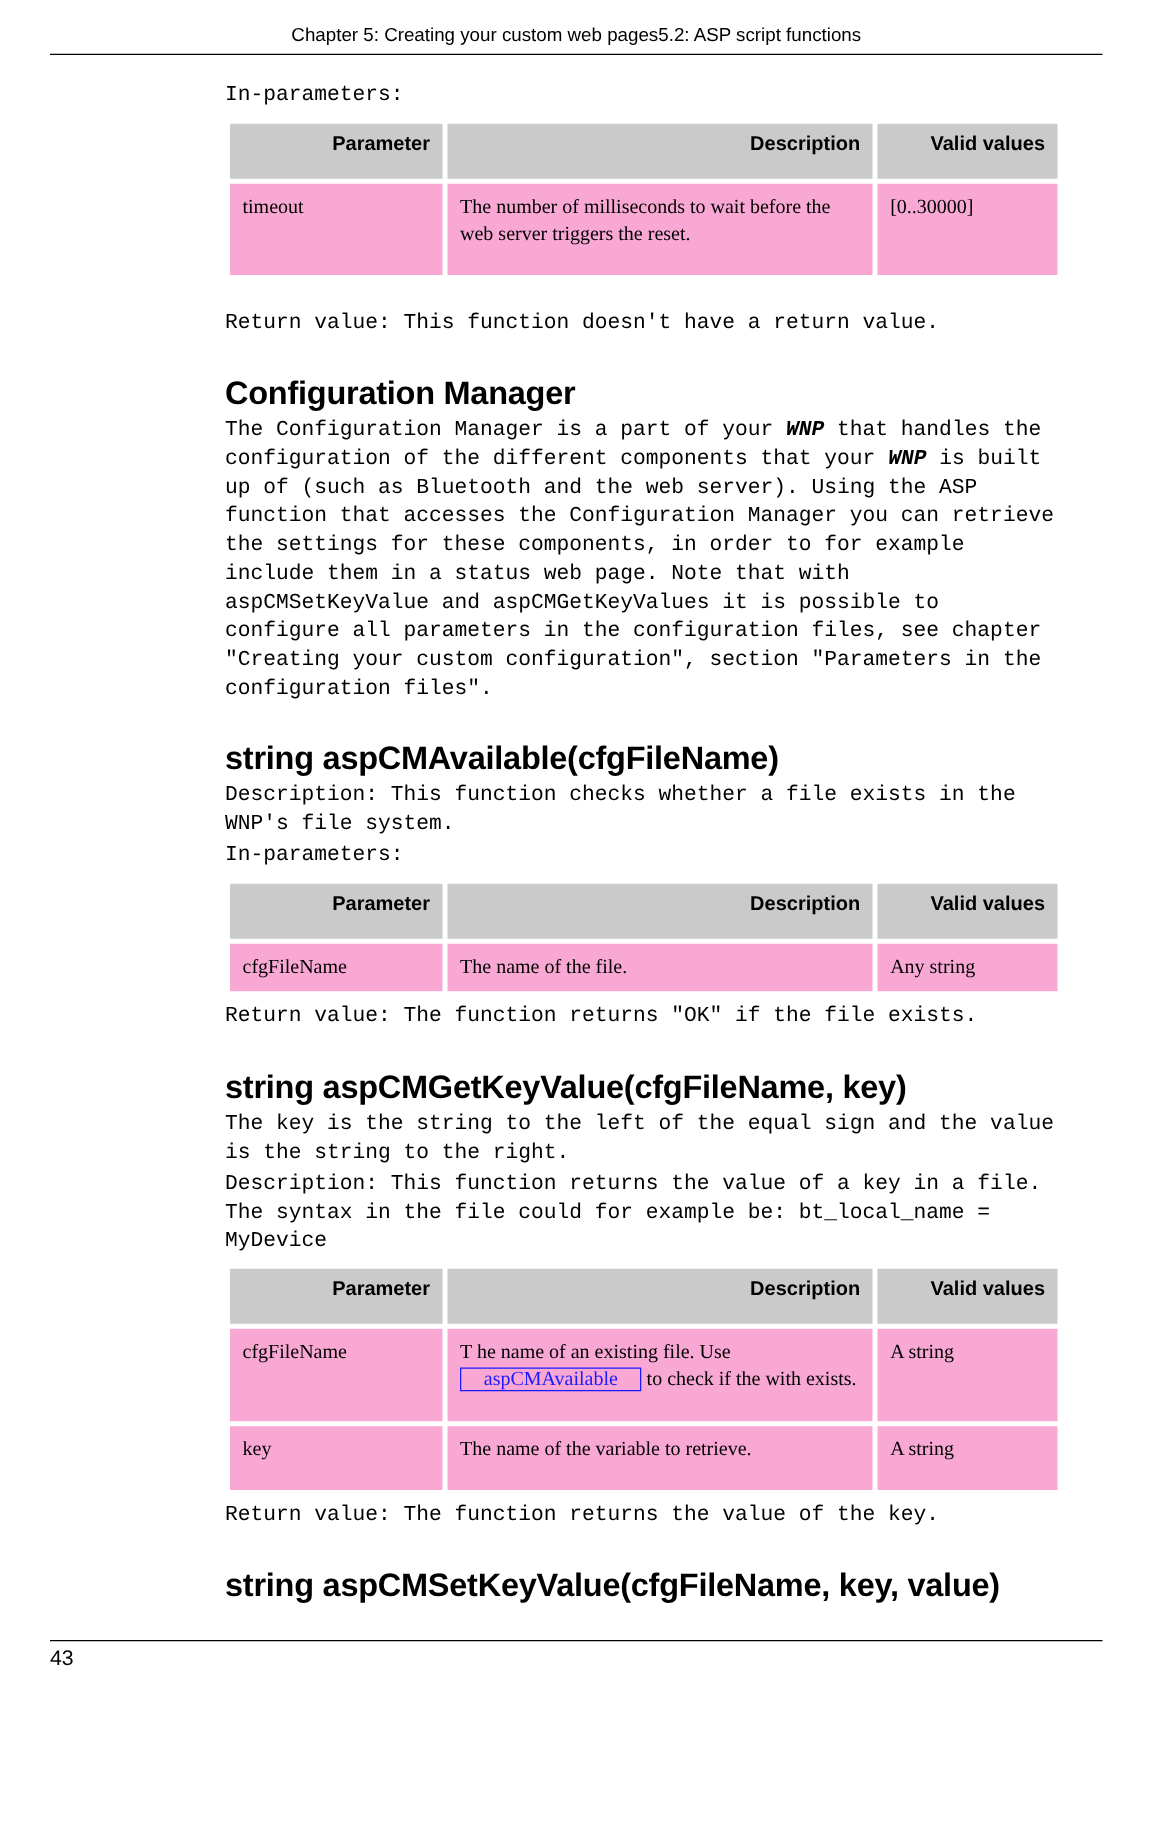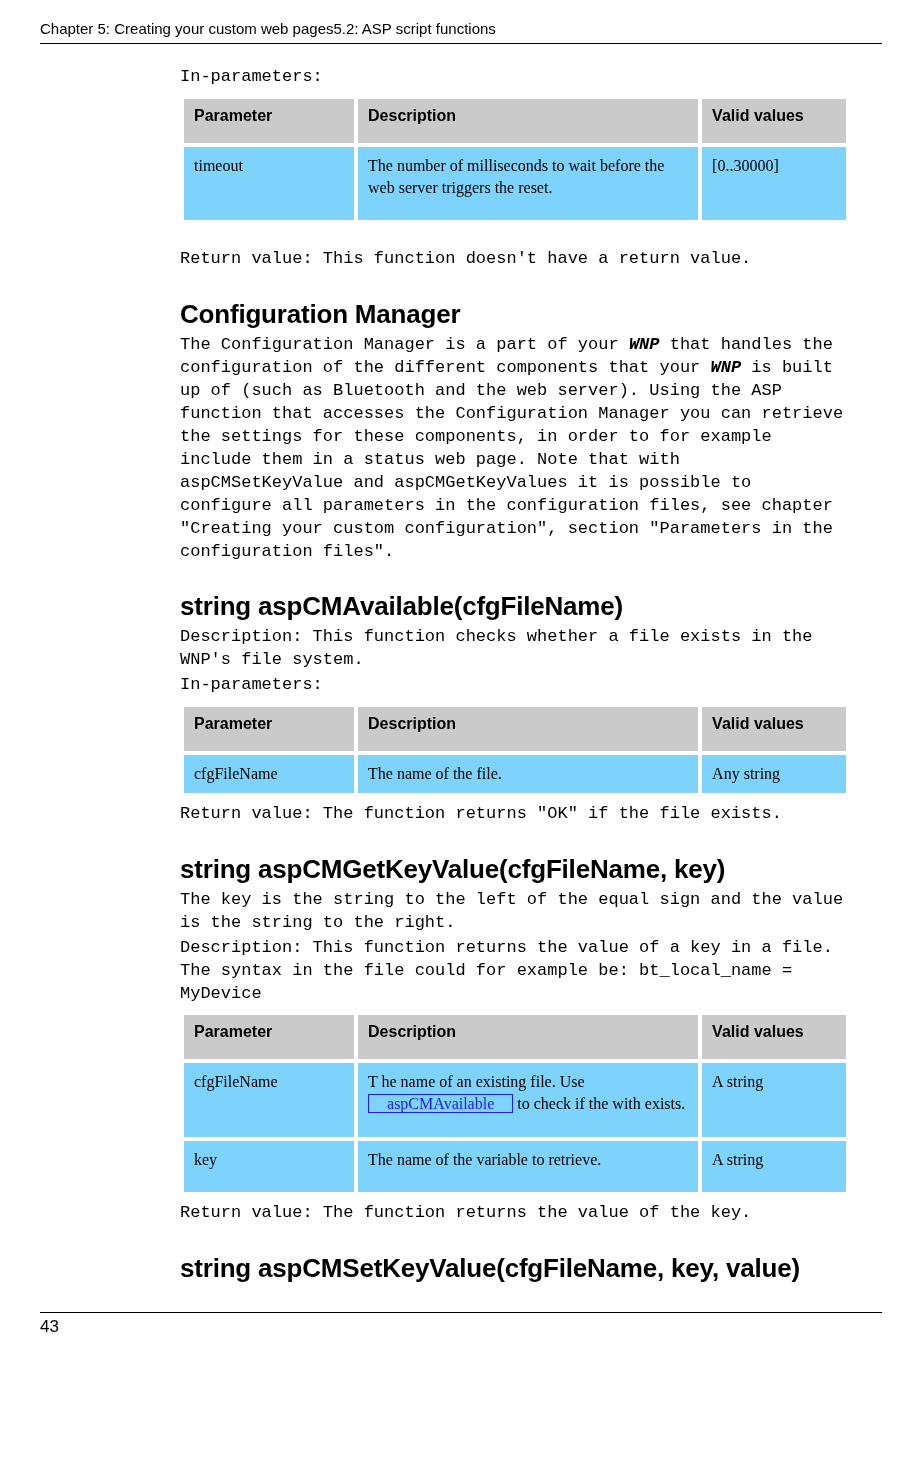--- a/index.html
+++ b/index.html
@@ -9,21 +9,21 @@
     font-family: "Segoe UI", "Frutiger", "Myriad Pro", Arial, sans-serif;
     background: #fff;
     color: #000;
     width: 922px;
   }
   .page {
     padding: 20px 40px 20px 40px;
   }
   .header-row {
     display: flex;
-    justify-content: flex-start;
+    justify-content: center;
     font-size: 15px;
     padding: 0 0 4px 0;
   }
   .header-rule {
     border: none;
     border-top: 1px solid #000;
     margin: 2px 0 22px 0;
   }
   .content {
     margin-left: 140px;
@@ -43,28 +43,28 @@
   }
   table.param {
     border-collapse: separate;
     border-spacing: 4px;
     width: 100%;
     margin: 6px 0 6px 0;
     table-layout: fixed;
   }
   table.param th {
     background: #cacaca;
-    text-align: left;
+    text-align: right;
     font-weight: 800;
     font-size: 16px;
     padding: 8px 10px 18px 10px;
     vertical-align: top;
   }
   table.param td {
-    background: #7dd3fc;
+    background: #f9a8d4;
     font-family: Georgia, "Times New Roman", serif;
     font-size: 16px;
     padding: 8px 10px 22px 10px;
     vertical-align: top;
     line-height: 1.35;
   }
   table.param td.tight { padding-bottom:8px; }
   table.param th.tight { padding-bottom:18px; }
   .col-param { width: 26%; }
   .col-desc  { width: 52%; }

